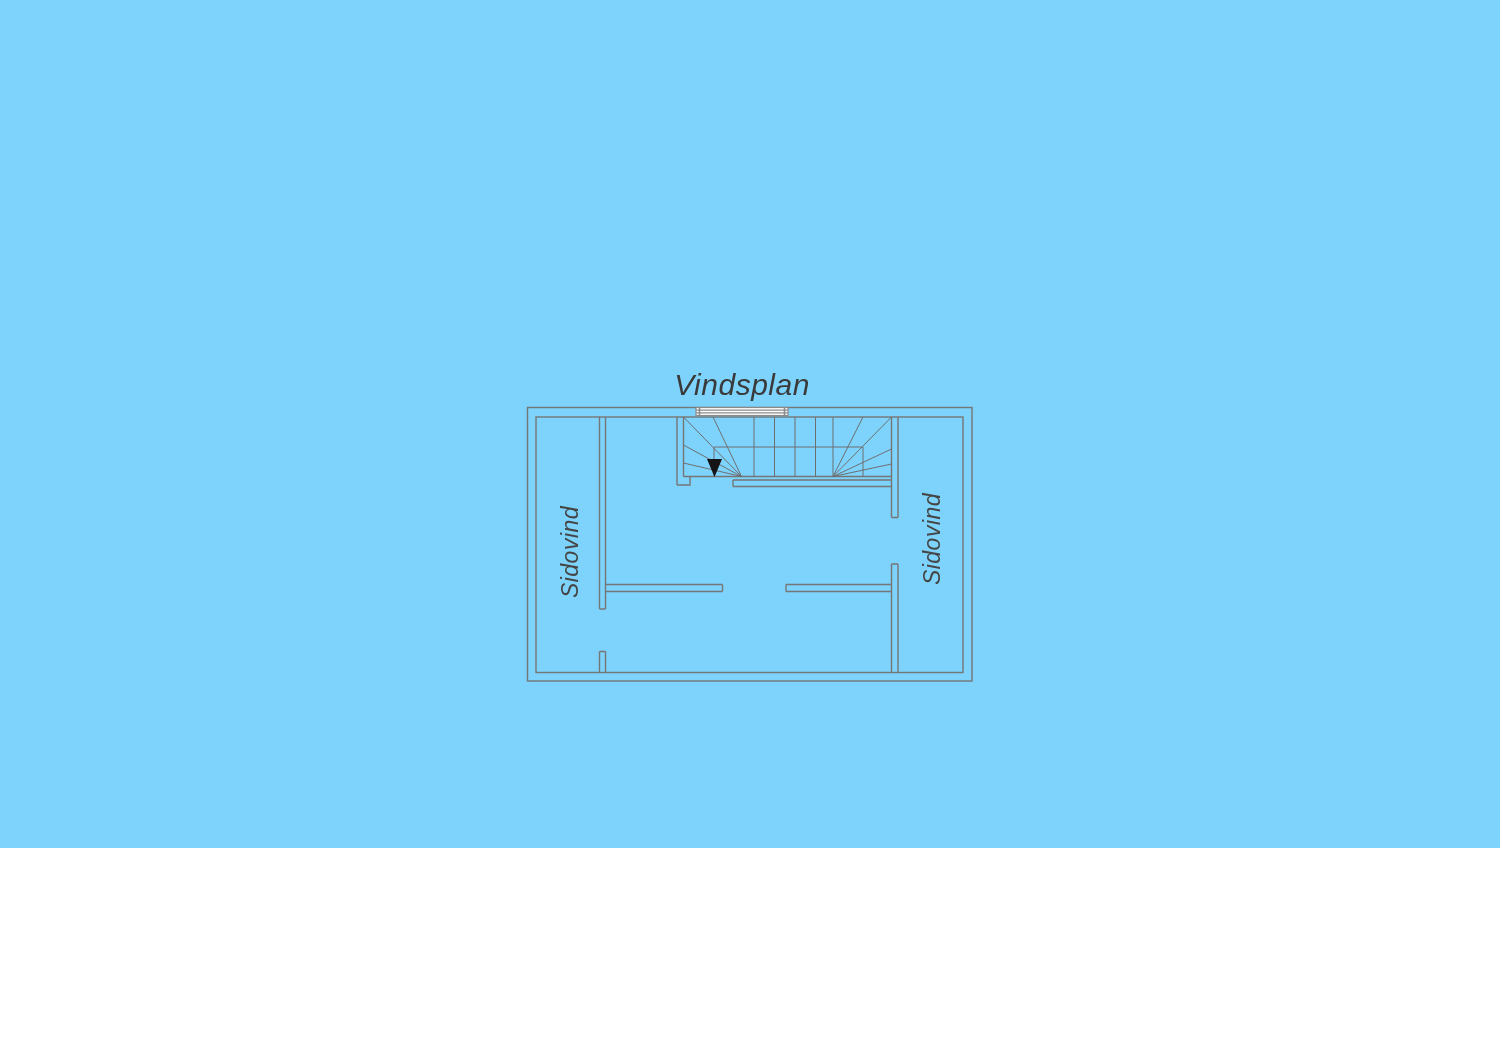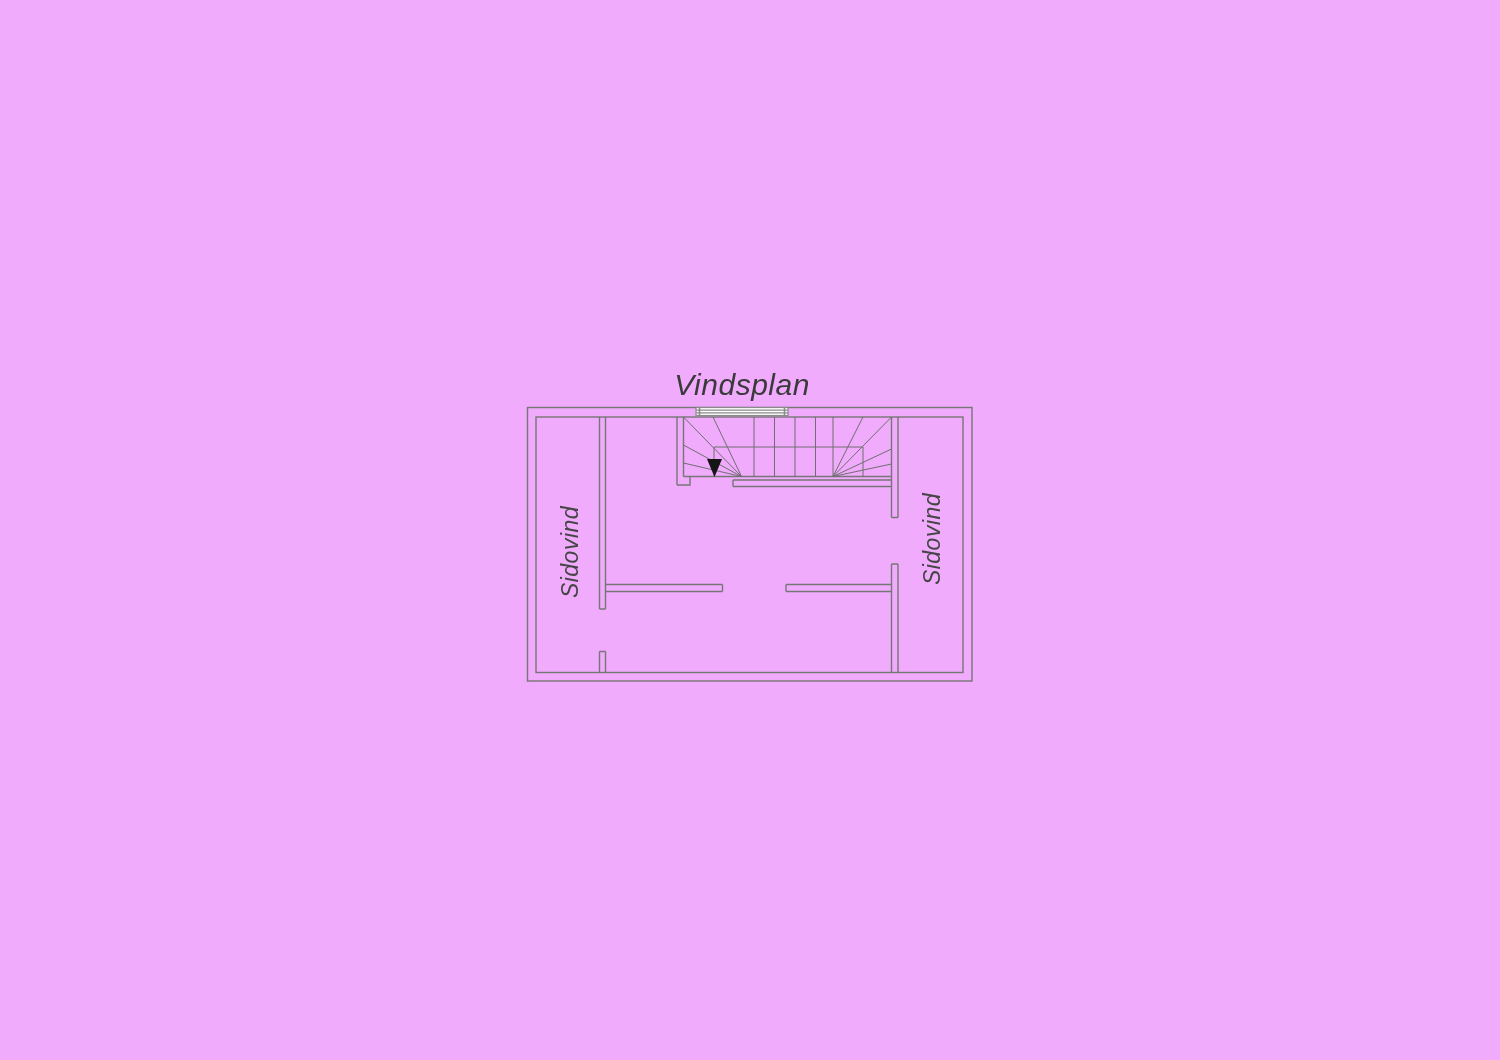--- a/index.html
+++ b/index.html
@@ -3,22 +3,22 @@
 <meta charset="utf-8">
 <style>
   html, body {
     margin: 0;
     padding: 0;
     background: #ffffff;
   }
   .canvas {
     position: relative;
     width: 1500px;
-    height: 1060px;
-    background: #f0abfc;
+    height: 848px;
+    background: #7dd3fc;
     overflow: hidden;
     font-family: "Liberation Sans", sans-serif;
   }
   .plan-svg {
     position: absolute;
     left: 0;
     top: 0;
   }
   .floor-title {
     position: absolute;

